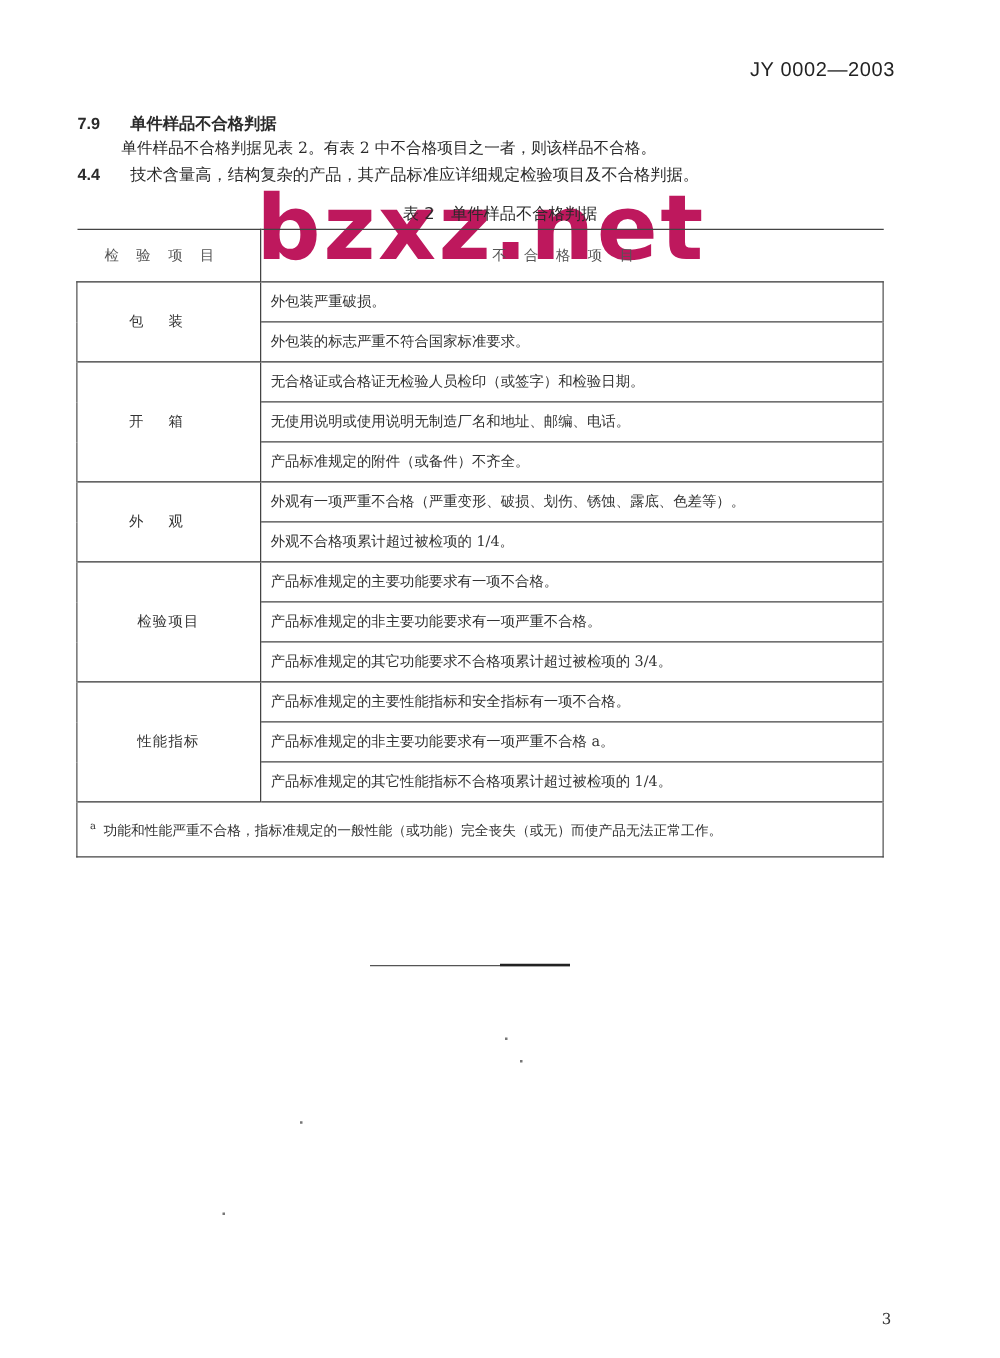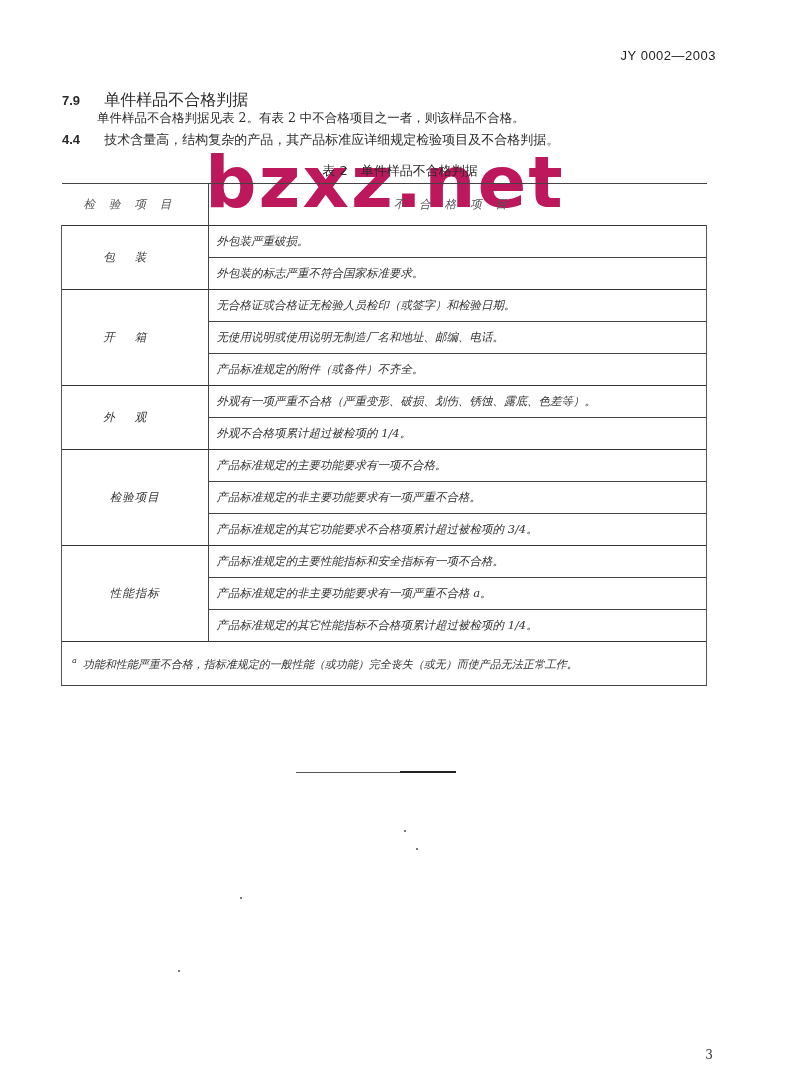--- a/index.html
+++ b/index.html
@@ -1,32 +1,32 @@
 <!DOCTYPE html>
 <html><head>
 <meta charset="utf-8">
 <style>
   html, body { margin: 0; padding: 0; background: #ffffff; }
   body { width: 800px; height: 1086px; position: relative; overflow: hidden;
          font-family: "DejaVu Serif", "Liberation Serif", serif; color: #2a2a2a; }
   .std-code { position: absolute; top: 48px; right: 84px; font-family: "Liberation Sans", sans-serif;
-              font-size: 13px; letter-spacing: 0.5px; color: #222; }
+              font-size: 16px; letter-spacing: 0.5px; color: #222; }
   .sec { position: absolute; left: 62px; font-size: 13px; }
   .sec .num { font-family: "Liberation Sans", sans-serif; font-weight: bold; display: inline-block; width: 38px; }
-  .sec .ttl { font-family: "DejaVu Sans", sans-serif; font-weight: normal; font-size: 16px; }
+  .sec .ttl { font-family: "DejaVu Sans", sans-serif; font-weight: bold; font-size: 13px; }
   .sec-43 { top: 90px; }
   .para-43 { position: absolute; left: 97px; top: 110px; font-size: 12.5px; }
   .sec-44 { top: 131px; }
   .sec-44 .body { font-size: 13px; font-weight: normal; font-family: "DejaVu Serif", serif; }
   .watermark { position: absolute; left: 205px; top: 140px; font-family: "DejaVu Sans", sans-serif;
                font-weight: bold; font-size: 72px; color: #be185d; letter-spacing: 2px; z-index: 0; }
   .tbl-title { position: absolute; left: 0; width: 800px; top: 162px; text-align: center;
                font-family: "DejaVu Sans", sans-serif; font-weight: normal; font-size: 13px; z-index: 2; }
   table.judge { position: absolute; left: 61px; top: 183px; width: 646px; border-collapse: collapse;
-                z-index: 2; font-size: 11.5px; font-style: italic; }
+                z-index: 2; font-size: 11.5px; }
   table.judge td, table.judge th { border-top: 1.2px solid #444; padding: 0; }
   table.judge th { height: 41px; font-weight: normal; letter-spacing: 14px; color: #555; }
   table.judge th.col-item { width: 146px; border-right: 1px solid #444; }
   table.judge td.cat { text-align: center; border-right: 1px solid #444; border-left: 1px solid #555;
                        letter-spacing: 20px; color: #333; }
   table.judge td.cat.tight { letter-spacing: 1px; }
   table.judge td.crit { height: 31px; padding-left: 8px; color: #333; border-right: 1px solid #555; }
   table.judge tr.row-thick td { border-top: 1.6px solid #333; }
   table.judge td.note { height: 43px; padding-left: 10px; border-left: 1px solid #555; border-right: 1px solid #555;
                         border-bottom: 1.2px solid #444; font-size: 11px; color: #333; }

